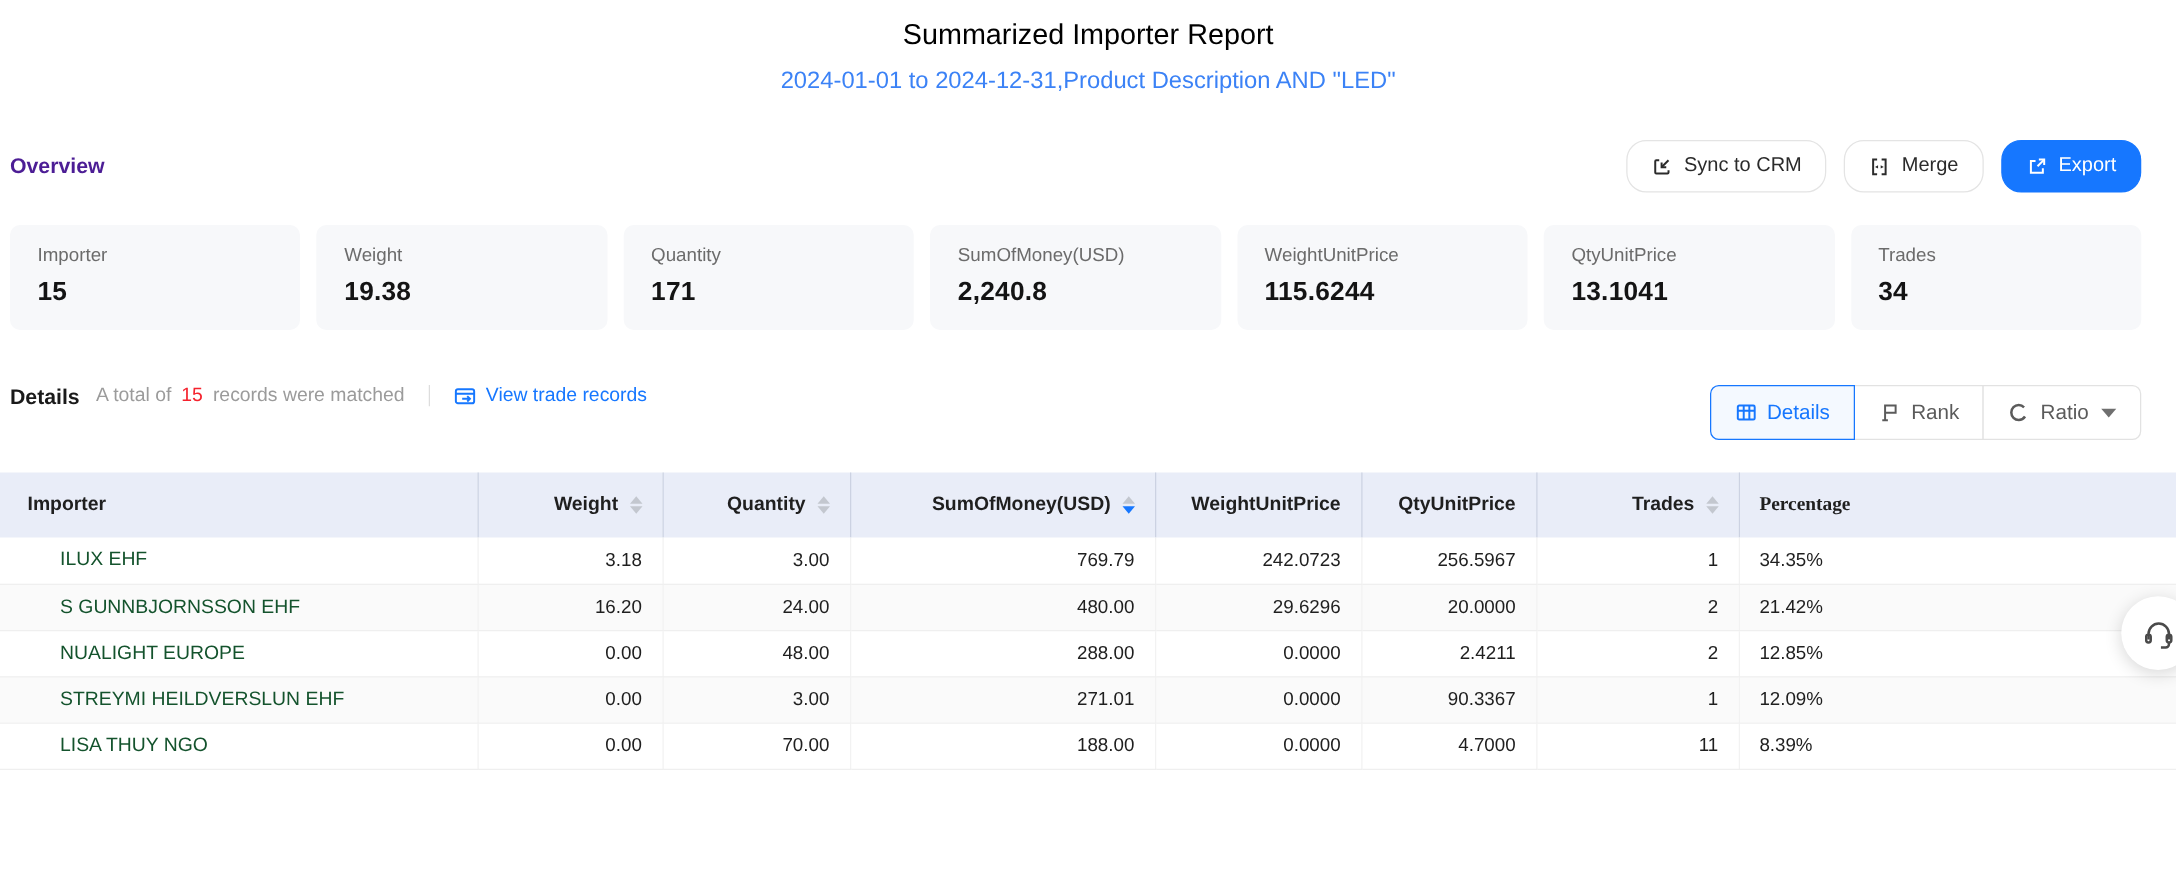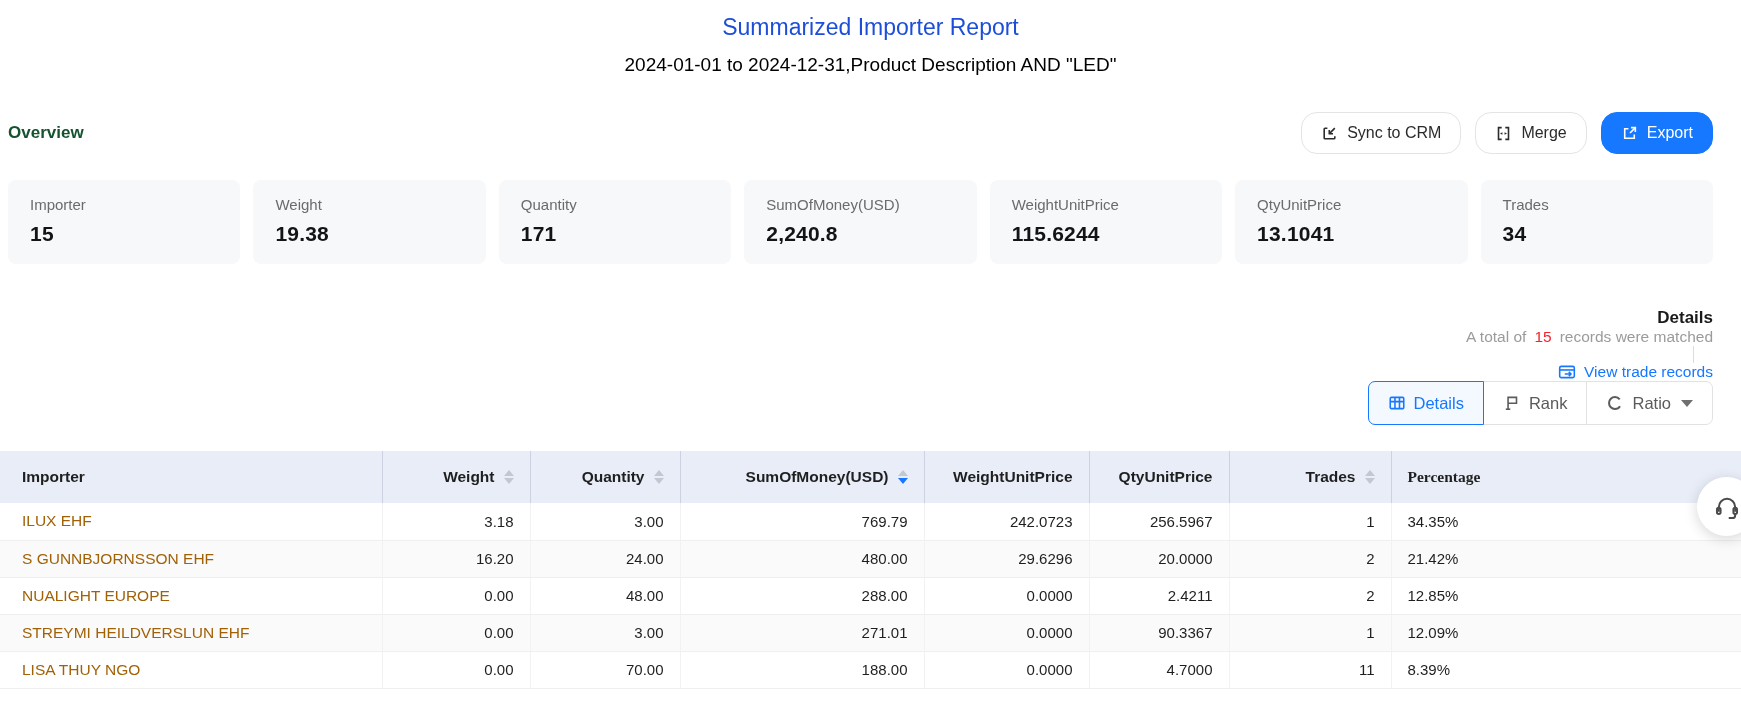--- a/index.html
+++ b/index.html
@@ -1,35 +1,35 @@
 <!DOCTYPE html>
 <html><head>
 <meta charset="utf-8">
 <style>
   * { box-sizing: border-box; }
   body { margin:0; background:#fff; font-family:"Liberation Sans", sans-serif; }
   .page { position:relative; width:1741px; height:715px; background:#fff; color:#1f1f1f; overflow:hidden; }
 
-  .title { margin:14px 0 0; text-align:center; font-size:23px; font-weight:500; color:#1d4ed8; }
-  .subtitle { margin-top:13px; text-align:center; font-size:19px; color:#000000; }
+  .title { margin:14px 0 0; text-align:center; font-size:23px; font-weight:500; color:#000000; }
+  .subtitle { margin-top:13px; text-align:center; font-size:19px; color:#3b82f6; }
 
   .toolbar { display:flex; align-items:center; justify-content:space-between; margin-top:36px; padding:0 28px 0 8px; }
-  .overview-heading { font-size:17px; font-weight:700; color:#14532d; }
+  .overview-heading { font-size:17px; font-weight:700; color:#4c1d95; }
   .toolbar-buttons { display:flex; align-items:center; gap:14px; }
   .btn { display:inline-flex; align-items:center; gap:9px; height:42px; padding:0 19px; background:#fff;
          border:1px solid #e4e4e4; border-radius:16px; font-size:16px; color:#2b2b2b; cursor:pointer; font-family:inherit; }
   .btn svg { flex:0 0 auto; }
   .btn-primary { background:#1677ff; border-color:#1677ff; color:#fff; }
 
   .cards { display:flex; gap:13px; margin-top:26px; padding:0 28px 0 8px; }
   .card { flex:1; height:84px; background:#f7f8fa; border-radius:8px; padding:16px 22px; }
   .card-label { font-size:15px; color:#6b6b6b; }
   .card-value { margin-top:9px; font-size:21px; font-weight:700; color:#141414; letter-spacing:.2px; }
 
-  .details-bar { display:flex; align-items:flex-end; margin-top:44px; padding:0 28px 0 8px;flex-direction:column; }
+  .details-bar { display:flex; align-items:flex-start; margin-top:44px; padding:0 28px 0 8px; }
   .details-heading { font-size:17px; font-weight:700; color:#1a1a1a; }
   .summary { display:flex; align-items:center; gap:8px; margin-left:13px; font-size:15.5px; color:#9b9b9b; }
   .count-red { color:#f5222d; }
   .vdiv { width:1px; height:17px; background:#ddd; margin:0 19px; }
   .link-blue { display:inline-flex; align-items:center; gap:8px; color:#1677ff; font-size:15.5px; text-decoration:none; cursor:pointer; }
 
   .tab-group { display:flex; margin-left:auto; }
   .tab { display:inline-flex; align-items:center; gap:8px; height:44px; padding:0 19px; background:#fff;
          border:1px solid #e2e2e2; color:#5b5b5b; font-size:16.5px; margin-left:-1px; cursor:pointer; font-family:inherit; }
   .tab:first-child { border-radius:7px 0 0 7px; margin-left:0; }
@@ -44,21 +44,21 @@
   thead th:last-child { border-right:none;font-family:Liberation Serif, serif; }
   th .th-inner { display:flex; align-items:center; gap:9px; }
   th.align-right .th-inner { justify-content:flex-end; }
   th.align-left .th-inner { justify-content:flex-start; }
   tbody td { height:37px; font-size:15px; color:#1f1f1f; padding:0 16px;
              border-bottom:1px solid #efefef; border-right:1px solid #f2f2f2; }
   tbody td:last-child { border-right:none; }
   tbody tr:nth-child(even) { background:#fafafa; }
   td.align-right { text-align:right; }
   th:first-child, td:first-child { padding-left:22px; }
-  .importer-link { color:#a16207; text-decoration:none; font-size:15.5px; cursor:pointer; }
+  .importer-link { color:#14532d; text-decoration:none; font-size:15.5px; cursor:pointer;margin-left:26px; }
 
   .sorter { display:inline-flex; flex-direction:column; gap:2px; }
   .caret { width:0; height:0; border-left:5px solid transparent; border-right:5px solid transparent; }
   .caret.up { border-bottom:6px solid #c3c7cf; }
   .caret.down { border-top:6px solid #c3c7cf; }
   .sorter.desc .caret.down { border-top-color:#1677ff; }
 
   .fab { position:absolute; top:477px; right:-15px; width:59px; height:59px; border-radius:50%;
          background:#fff; border:none; box-shadow:0 3px 14px rgba(0,0,0,.16); display:flex;
          align-items:center; justify-content:center; cursor:pointer; color:#4a4a4a; }

